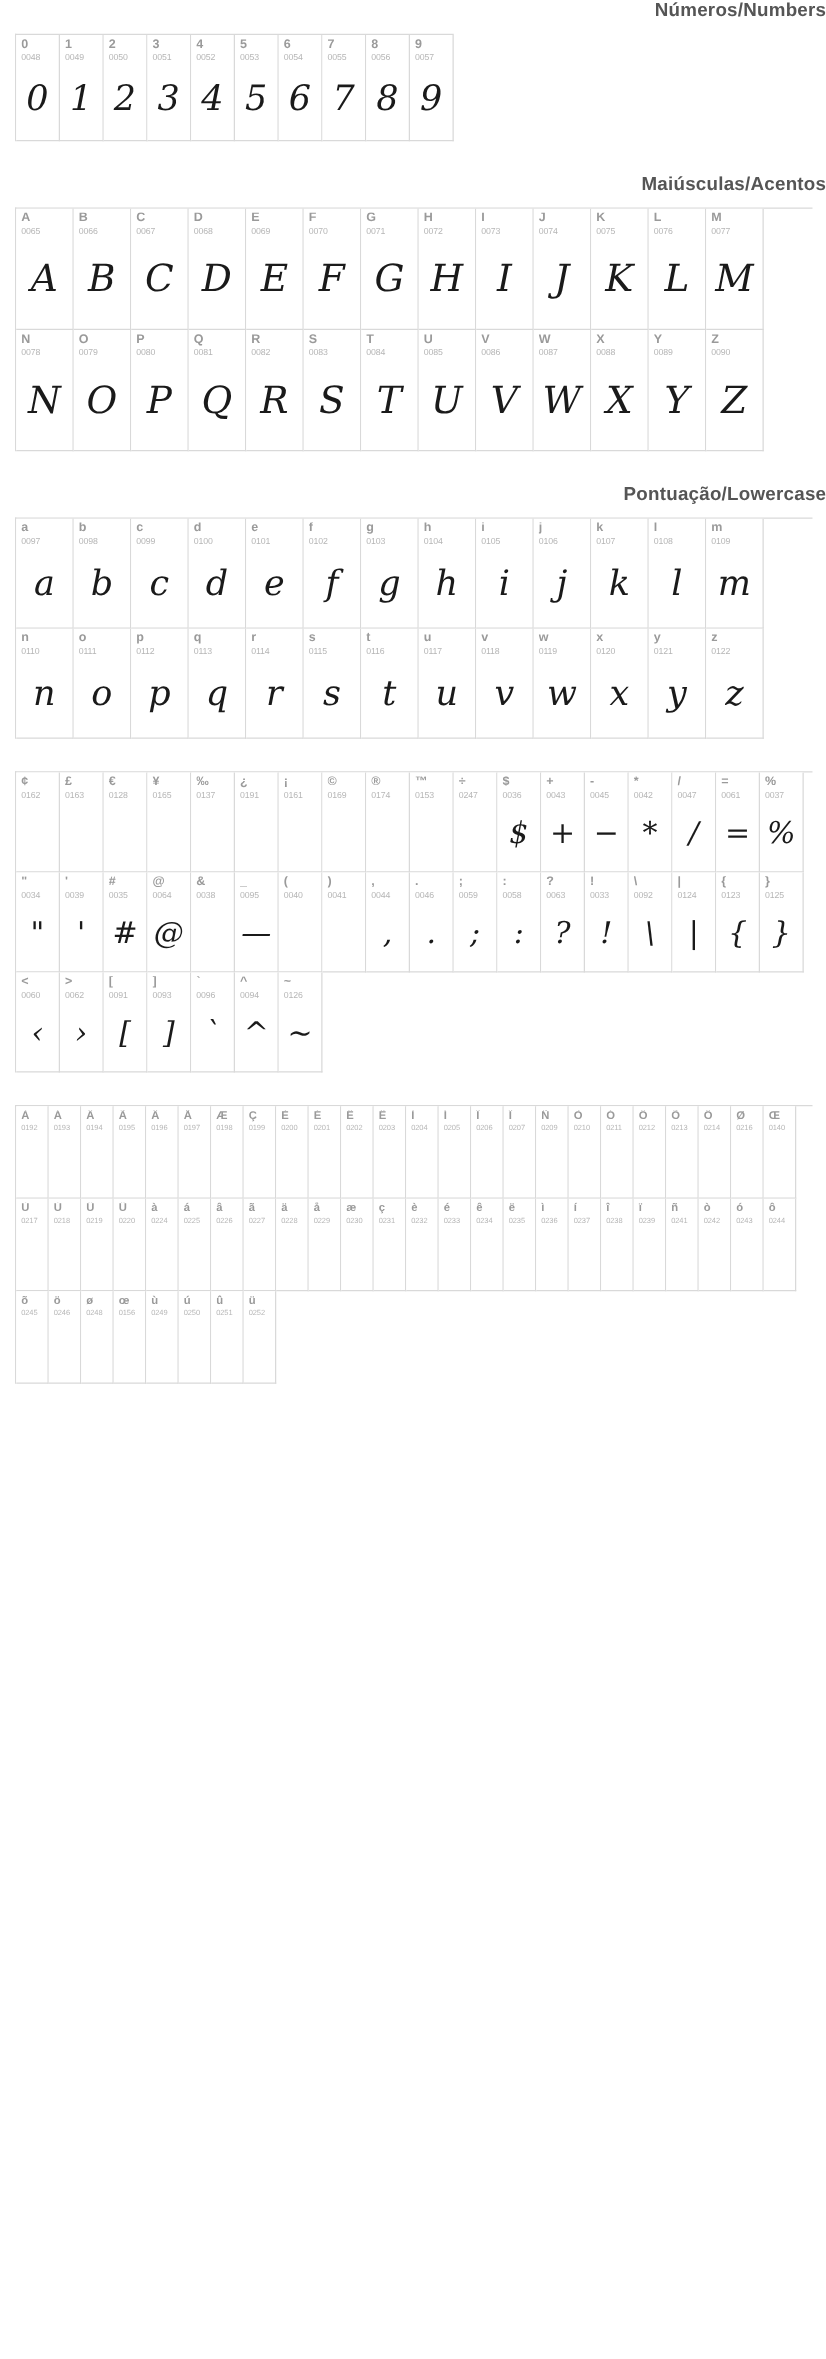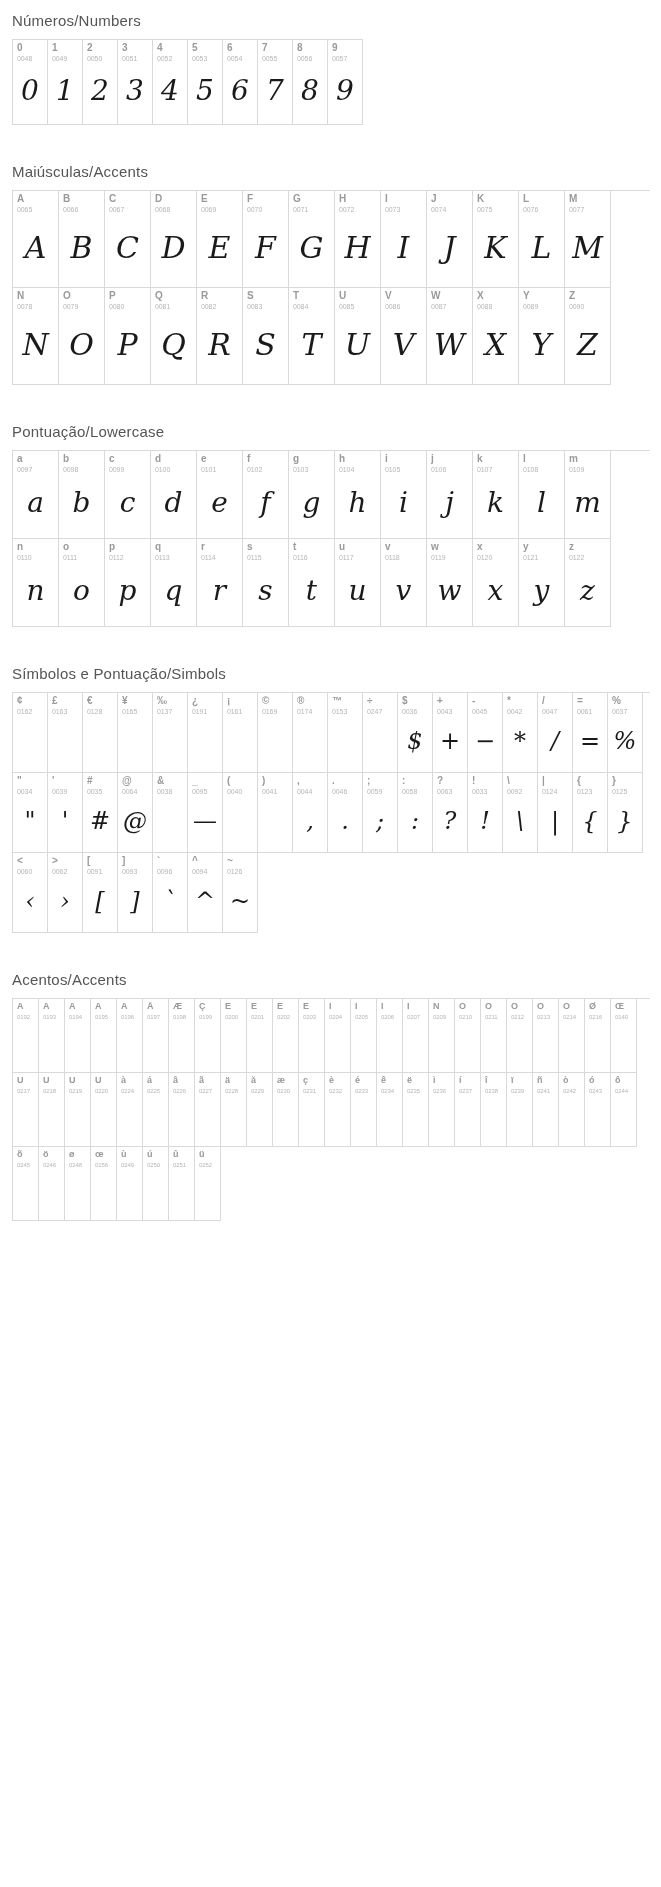--- a/index.html
+++ b/index.html
@@ -16,23 +16,24 @@
     width: 661px;
     box-sizing: border-box;
     padding: 0 0 20px 0;
   }
   .section {
     margin: 0 0 26px 0;
   }
   .section-title {
     font-size: 15px;
     color: #555;
-    font-weight: normal;
-    padding: 12px 0 10px 12px;
+    font-weight: bold;
+    padding: 0 0 10px 12px;
     letter-spacing: 0.2px;
+    text-align: right;
   }
   .glyph-grid {
     display: flex;
     flex-wrap: wrap;
     margin-left: 12px;
     border-left: 1px solid #d9d9d9;
     border-top: 1px solid #d9d9d9;
     width: fit-content;
     max-width: 637px;
   }
@@ -169,21 +170,21 @@
           <div class="cell">
             <div class="meta">
               <span class="ch-label">9</span>
               <span class="code">0057</span>
             </div>
             <div class="sample">9</div>
           </div>
         </div>
       </div>
       <div class="section">
-        <div class="section-title">Maiúsculas/Accents</div>
+        <div class="section-title">Maiúsculas/Acentos</div>
         <div class="glyph-grid grid-upper">
           <div class="cell">
             <div class="meta">
               <span class="ch-label">A</span>
               <span class="code">0065</span>
             </div>
             <div class="sample">A</div>
           </div>
           <div class="cell">
             <div class="meta">
@@ -543,21 +544,20 @@
           <div class="cell">
             <div class="meta">
               <span class="ch-label">z</span>
               <span class="code">0122</span>
             </div>
             <div class="sample">z</div>
           </div>
         </div>
       </div>
       <div class="section">
-        <div class="section-title">Símbolos e Pontuação/Simbols</div>
         <div class="glyph-grid grid-sym">
           <div class="cell empty">
             <div class="meta">
               <span class="ch-label">¢</span>
               <span class="code">0162</span>
             </div>
             <div class="sample"></div>
           </div>
           <div class="cell empty">
             <div class="meta">
@@ -849,21 +849,20 @@
           <div class="cell">
             <div class="meta">
               <span class="ch-label">~</span>
               <span class="code">0126</span>
             </div>
             <div class="sample">~</div>
           </div>
         </div>
       </div>
       <div class="section">
-        <div class="section-title">Acentos/Accents</div>
         <div class="glyph-grid grid-acc">
           <div class="cell empty">
             <div class="meta">
               <span class="ch-label">À</span>
               <span class="code">0192</span>
             </div>
             <div class="sample"></div>
           </div>
           <div class="cell empty">
             <div class="meta">

